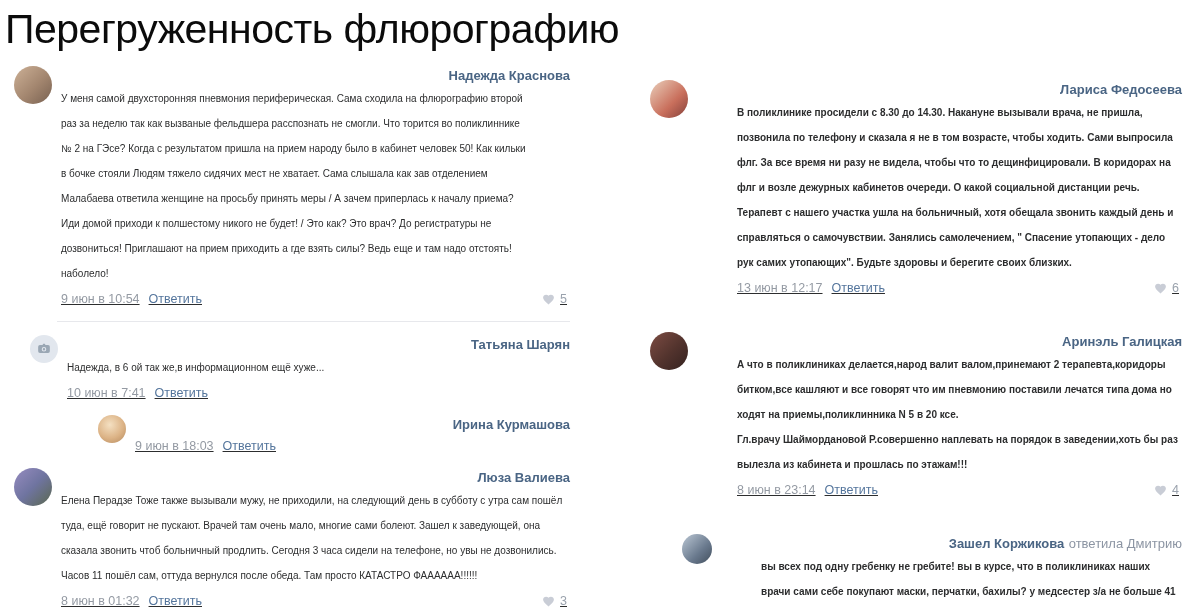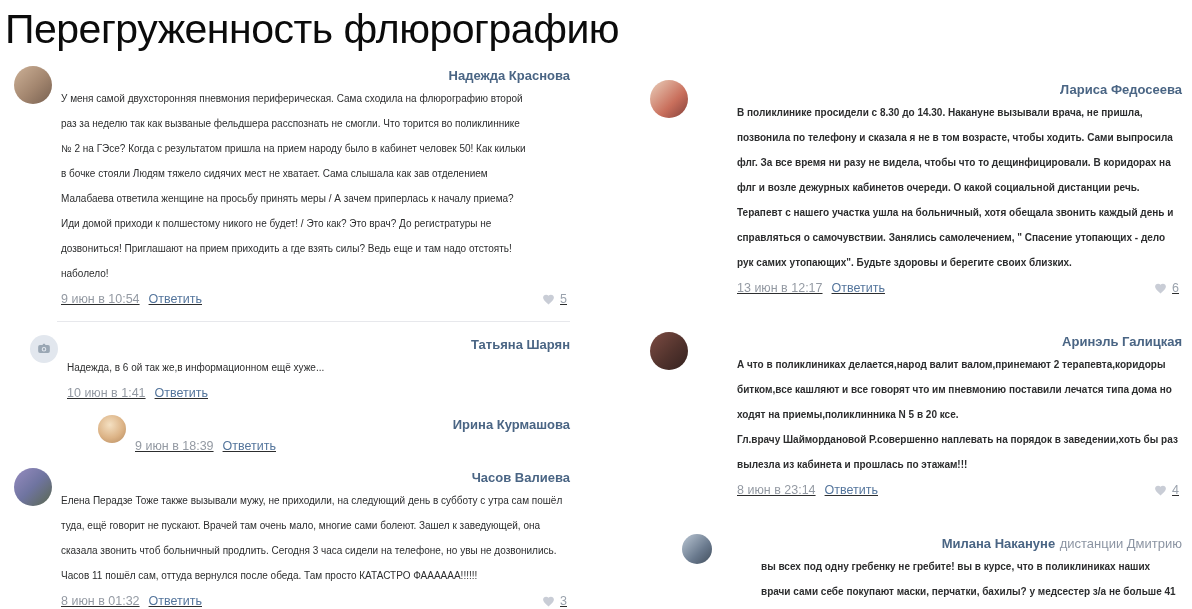--- a/index.html
+++ b/index.html
@@ -84,41 +84,41 @@
       <article class="comment sm indent-1">
         <div class="avatar av-tatyana">
           <svg width="14" height="14" viewBox="0 0 24 24">
               <path fill="currentColor" fill-rule="evenodd" d="M9.4 5l.83-1.33c.25-.42.7-.67 1.19-.67h1.16c.49 0 .94.25 1.19.67L14.6 5H19a3 3 0 0 1 3 3v8a3 3 0 0 1-3 3H5a3 3 0 0 1-3-3V8a3 3 0 0 1 3-3h4.4zM12 8.6a3.9 3.9 0 1 0 0 7.8 3.9 3.9 0 0 0 0-7.8zm0 1.8a2.1 2.1 0 1 1 0 4.2 2.1 2.1 0 0 1 0-4.2z"></path>
             </svg>
         </div>
         <div class="c-main">
           <div class="c-head"><a class="c-name">Татьяна Шарян</a></div>
           <div class="c-text">Надежда, в 6 ой так же,в информационном ещё хуже...</div>
           <div class="c-actions">
-            <span class="c-date">10 июн в 1:41</span>
+            <span class="c-date">10 июн в 7:41</span>
             <a class="c-reply">Ответить</a>
           </div>
         </div>
       </article>
 
       <article class="comment sm indent-2">
         <div class="avatar av-irina"></div>
         <div class="c-main">
           <div class="c-head"><a class="c-name">Ирина Курмашова</a></div>
           <div class="c-actions">
-            <span class="c-date">9 июн в 18:39</span>
+            <span class="c-date">9 июн в 18:03</span>
             <a class="c-reply">Ответить</a>
           </div>
         </div>
       </article>
 
       <article class="comment">
         <div class="avatar av-lyuza"></div>
         <div class="c-main">
-          <div class="c-head"><a class="c-name">Часов Валиева</a></div>
+          <div class="c-head"><a class="c-name">Люза Валиева</a></div>
           <div class="c-text wide">Елена Перадзе Тоже также вызывали мужу, не приходили, на следующий день в субботу с утра сам пошёл туда, ещё говорит не пускают. Врачей там очень мало, многие сами болеют. Зашел к заведующей, она сказала звонить чтоб больничный продлить. Сегодня 3 часа сидели на телефоне, но увы не дозвонились. Часов 11 пошёл сам, оттуда вернулся после обеда. Там просто КАТАСТРО ФАААААА!!!!!!</div>
           <div class="c-actions">
             <span class="c-date">8 июн в 01:32</span>
             <a class="c-reply">Ответить</a>
             <span class="c-likes">
               <svg class="heart" width="13" height="13" viewBox="0 0 24 24">
                   <path fill="currentColor" d="M12 21.35l-1.45-1.32C5.4 15.36 2 12.28 2 8.5 2 5.42 4.42 3 7.5 3c1.74 0 3.41.81 4.5 2.09C13.09 3.81 14.76 3 16.5 3 19.58 3 22 5.42 22 8.5c0 3.78-3.4 6.86-8.55 11.54L12 21.35z"></path>
                 </svg>
               <span class="cnt">3</span>
             </span>
@@ -164,22 +164,22 @@
               <span class="cnt">4</span>
             </span>
           </div>
         </div>
       </article>
 
       <article class="comment md indent-r">
         <div class="avatar av-milana"></div>
         <div class="c-main">
           <div class="c-head">
-            <a class="c-name">Милана Накануне</a>
-            <span class="c-reply-to">дистанции Дмитрию</span>
+            <a class="c-name">Зашел Коржикова</a>
+            <span class="c-reply-to">ответила Дмитрию</span>
           </div>
           <div class="c-text">вы всех под одну гребенку не гребите! вы в курсе, что в поликлиниках наших врачи сами себе покупают маски, перчатки, бахилы? у медсестер з/а не больше 41 000, а работают они в две смены?? не все выдерживают</div>
           <div class="c-actions">
             <span class="c-date">4 июн в 21:59</span>
             <a class="c-reply">Ответить</a>
             <span class="c-likes">
               <svg class="heart" width="13" height="13" viewBox="0 0 24 24">
                   <path fill="currentColor" d="M12 21.35l-1.45-1.32C5.4 15.36 2 12.28 2 8.5 2 5.42 4.42 3 7.5 3c1.74 0 3.41.81 4.5 2.09C13.09 3.81 14.76 3 16.5 3 19.58 3 22 5.42 22 8.5c0 3.78-3.4 6.86-8.55 11.54L12 21.35z"></path>
                 </svg>
               <span class="cnt">1</span>

